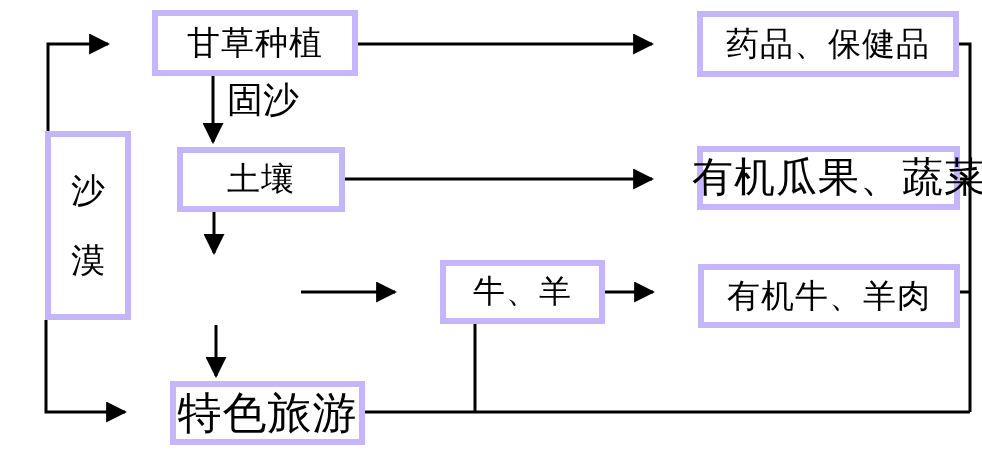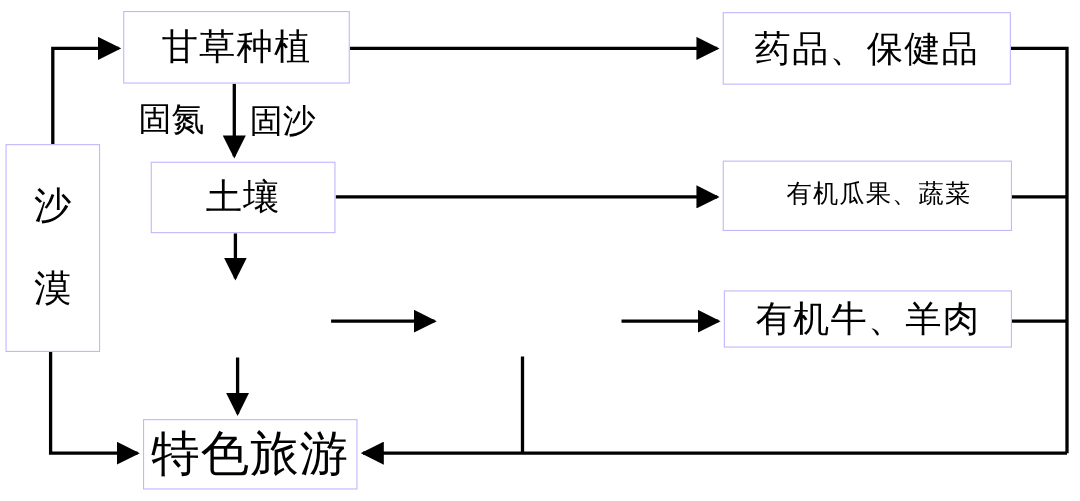--- a/index.html
+++ b/index.html
@@ -18,30 +18,31 @@
   svg.wires {
     position: absolute;
     left: 0;
     top: 0;
     width: 982px;
     height: 455px;
   }
   .node {
     position: absolute;
     box-sizing: border-box;
-    border: 1px solid #c4b5fd;
+    border: 6px solid #c4b5fd;
     background: #ffffff;
     display: flex;
     align-items: center;
     justify-content: center;
     color: #000000;
     letter-spacing: 1px;
     line-height: 1.1;
     white-space: nowrap;
     z-index: 3;
+    margin-left: 40px;
   }
   .node.vertical {
     flex-direction: column;
     justify-content: space-around;
     padding: 18px 0;
     letter-spacing: 0;
   }
   .node.vertical .ch {
     display: block;
   }
@@ -105,34 +106,36 @@
 
   <div class="node" style="left:112px; top:10px; width:206px; height:66px; font-size:33px;">
     <span>甘草种植</span>
   </div>
 
   <div class="node" style="left:137px; top:147px; width:168px; height:65px; font-size:33px;">
     <span>土壤</span>
   </div>
 
 
+  <div class="node" style="left:400px; top:260px; width:165px; height:64px; font-size:32px;">
+    <span>牛、羊</span>
+  </div>
 
   <div class="node" style="left:130px; top:381px; width:195px; height:64px; font-size:44px;">
     <span>特色旅游</span>
   </div>
 
   <div class="node" style="left:657px; top:11px; width:262px; height:66px; font-size:33px;">
     <span>药品、保健品</span>
   </div>
 
-  <div class="node" style="left:657px; top:146px; width:263px; height:64px; font-size:23px;padding-left:21px;">
+  <div class="node" style="left:657px; top:146px; width:263px; height:64px; font-size:41px;padding-left:21px;">
     <span>有机瓜果、蔬菜</span>
   </div>
 
-  <div class="node" style="left:658px; top:264px; width:262px; height:52px; font-size:33px;">
+  <div class="node" style="left:658px; top:264px; width:262px; height:64px; font-size:33px;">
     <span>有机牛、羊肉</span>
   </div>
 
-  <div class="edge-label" style="left:126px; top:88px; font-size:30px;">固氮</div>
 
-  <div class="edge-label" style="left:227px; top:90px; font-size:30px;">固沙</div>
+  <div class="edge-label" style="left:227px; top:76px; font-size:36px;">固沙</div>
 
 </div>
 
 </body></html>

